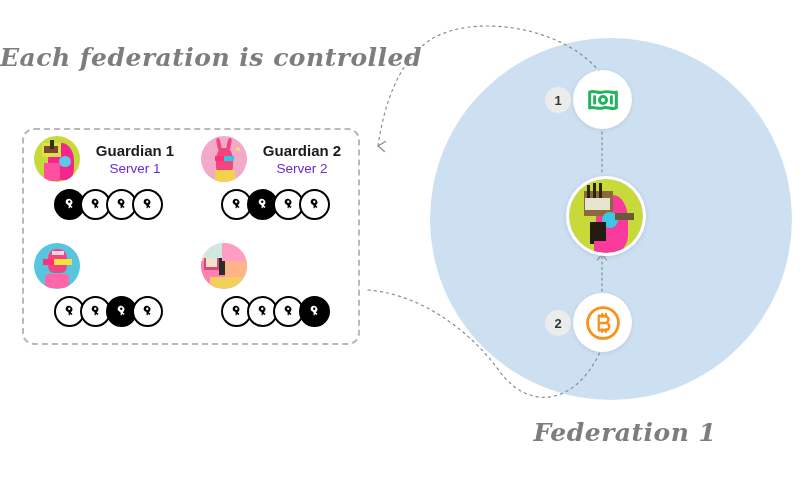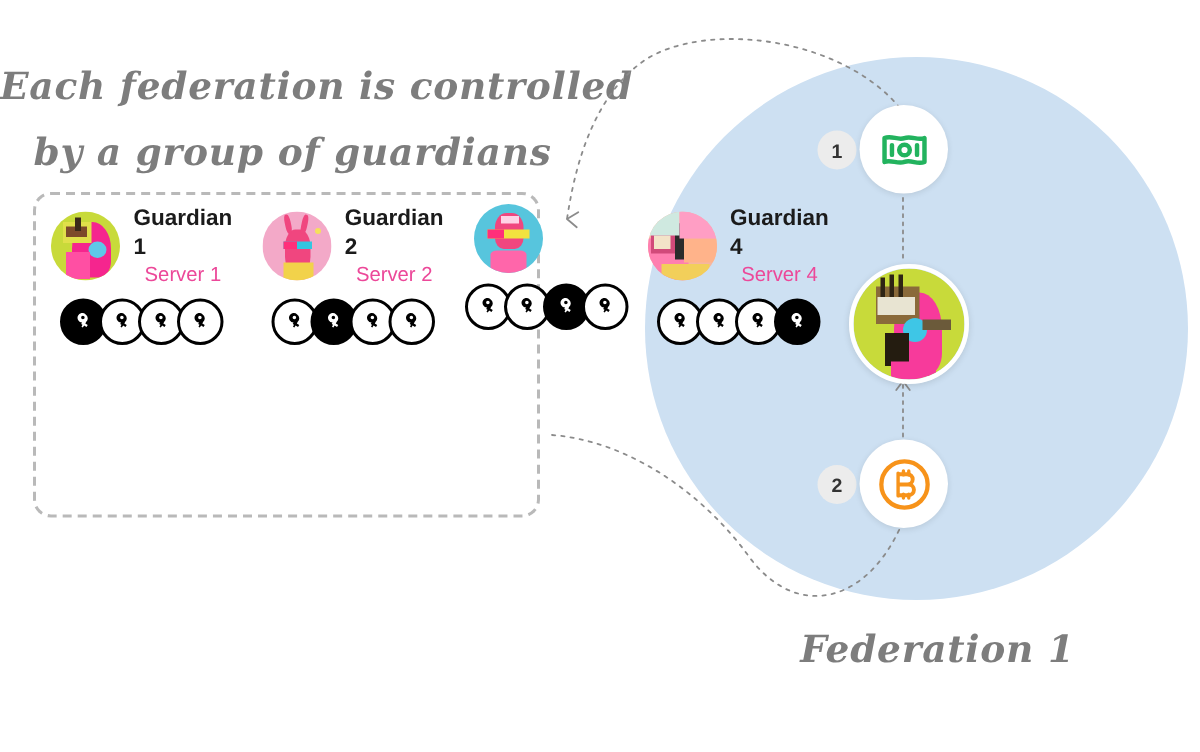--- a/index.html
+++ b/index.html
@@ -23,31 +23,31 @@
   #headline .ln{display:block;font-size:25px;line-height:44px;}
   #fed-label{position:absolute;left:480px;top:418px;width:290px;text-align:center;font-size:25px;}
 
   
   #guardian-box{
     position:absolute;left:22px;top:128px;width:338px;height:217px;
     border:2px dashed #b9b9b9;border-radius:12px;box-sizing:border-box;
   }
   .grid{
     position:absolute;inset:0;
-    display:grid;grid-template-columns:1fr 1fr 1fr 1fr;grid-template-rows:1fr 1fr;
+    display:grid;grid-template-columns:1fr 1fr;grid-template-rows:1fr 1fr;
   }
   .gcard{position:relative;padding:6px 4px 0 4px;}
   .gtop{display:flex;align-items:center;gap:9px;padding-left:6px;}
   .avatar{
     width:46px;height:46px;border-radius:50%;flex:0 0 auto;
     position:relative;overflow:hidden;
   }
   .gmeta{display:flex;flex-direction:column;align-items:center;flex:1 1 auto;padding-right:6px;}
   .gname{font-size:15px;font-weight:bold;color:#1b1b1b;line-height:19px;}
-  .gserver{font-size:13.5px;color:#ec4899;line-height:18px;}
+  .gserver{font-size:13.5px;color:#6d28d9;line-height:18px;}
   .keys{display:flex;justify-content:center;margin-top:7px;padding-right:4px;}
   .keyc{
     width:31px;height:31px;border-radius:50%;
     background:#ffffff;border:2.6px solid #000;
     margin-right:-5px;box-sizing:border-box;
     display:flex;align-items:center;justify-content:center;position:relative;
   }
   .keyc.on{background:#000;}
   .keyc svg{width:15px;height:15px;display:block;}
 
@@ -130,21 +130,20 @@
 
   #overlay{position:absolute;left:0;top:0;width:800px;height:501px;pointer-events:none;}
 </style>
 </head>
 <body>
 
 <div id="stage">
 
   <div id="headline" class="script">
     <span class="ln">Each federation is controlled</span>
-    <span class="ln">by a group of guardians</span>
   </div>
 
   <div id="fed-circle"></div>
 
   <svg id="overlay" viewBox="0 0 800 501">
 
     <path d="M 600 72 C 560 24 470 14 430 40 C 392 66 382 120 378 146" fill="none" stroke="#8b8b8b" stroke-width="1.2" stroke-dasharray="2.2 4" stroke-linecap="round"></path>
     <path d="M 378 146 l 7.5 -4.5 M 378 146 l 6.5 5.5" fill="none" stroke="#8b8b8b" stroke-width="1.2" stroke-linecap="round"></path>
 
     <path d="M 368 290 C 420 294 470 330 500 372 C 530 412 576 404 600 352" fill="none" stroke="#8b8b8b" stroke-width="1.2" stroke-dasharray="2.2 4" stroke-linecap="round"></path>
@@ -322,24 +321,20 @@
               <div class="av-l h1"></div>
               <div class="av-l h2"></div>
               <div class="av-l h3"></div>
               <div class="av-l h4"></div>
               <div class="av-l h5"></div>
               <div class="av-l h6"></div>
               <div class="av-l h7"></div>
               <div class="av-l h8"></div>
               <div class="av-l h9"></div>
             </div>
-            <div class="gmeta">
-              <div class="gname">Guardian 4</div>
-              <div class="gserver">Server 4</div>
-            </div>
           </div>
           <div class="keys">
             <div class="keyc">
               <svg viewBox="0 0 24 24">
                 <path d="M14.6 4.2a5.1 5.1 0 1 0-3.9 8.7l-.9 1.5 1.4.9-1.1 1.9 1.5 1 1.3-2.2 2.6 1.6 1.3-2.2-2.6-1.6 1-1.7a5.1 5.1 0 0 0-.6-7.9zM11.6 9.4a1.9 1.9 0 1 1 1.9-1.9 1.9 1.9 0 0 1-1.9 1.9z" fill="#000000"></path>
               </svg>
             </div>
             <div class="keyc">
               <svg viewBox="0 0 24 24">
                 <path d="M14.6 4.2a5.1 5.1 0 1 0-3.9 8.7l-.9 1.5 1.4.9-1.1 1.9 1.5 1 1.3-2.2 2.6 1.6 1.3-2.2-2.6-1.6 1-1.7a5.1 5.1 0 0 0-.6-7.9zM11.6 9.4a1.9 1.9 0 1 1 1.9-1.9 1.9 1.9 0 0 1-1.9 1.9z" fill="#000000"></path>

